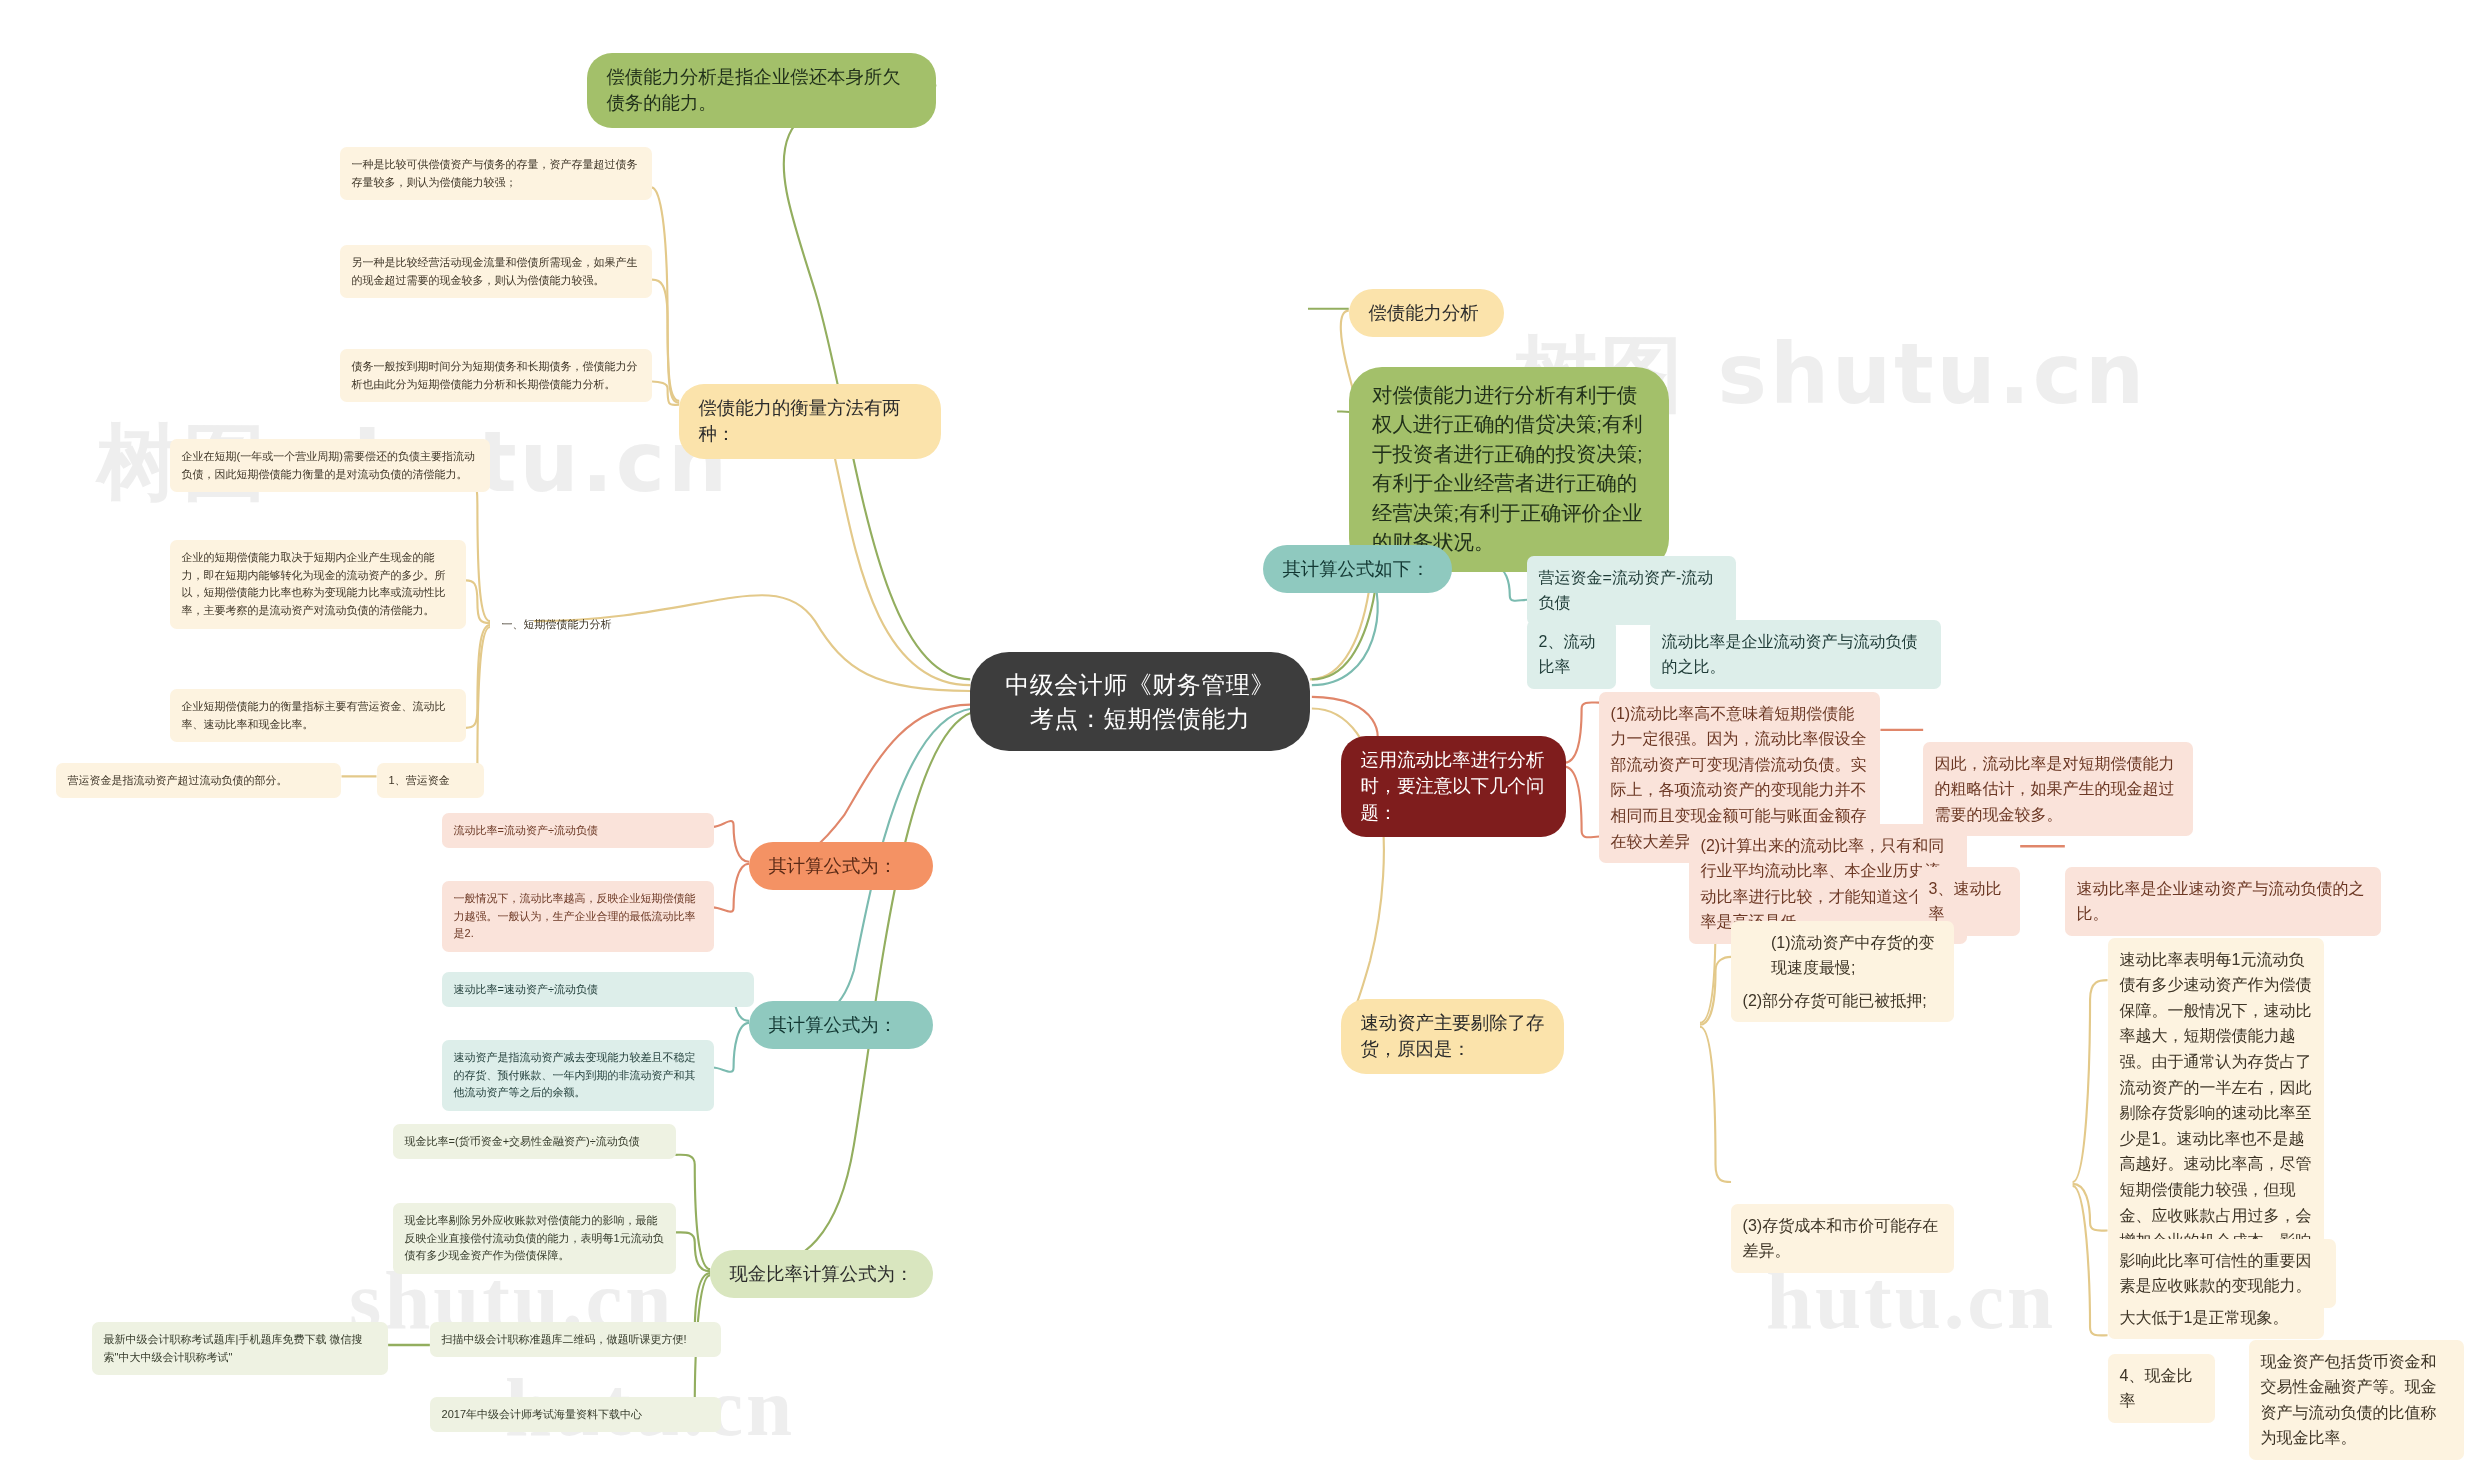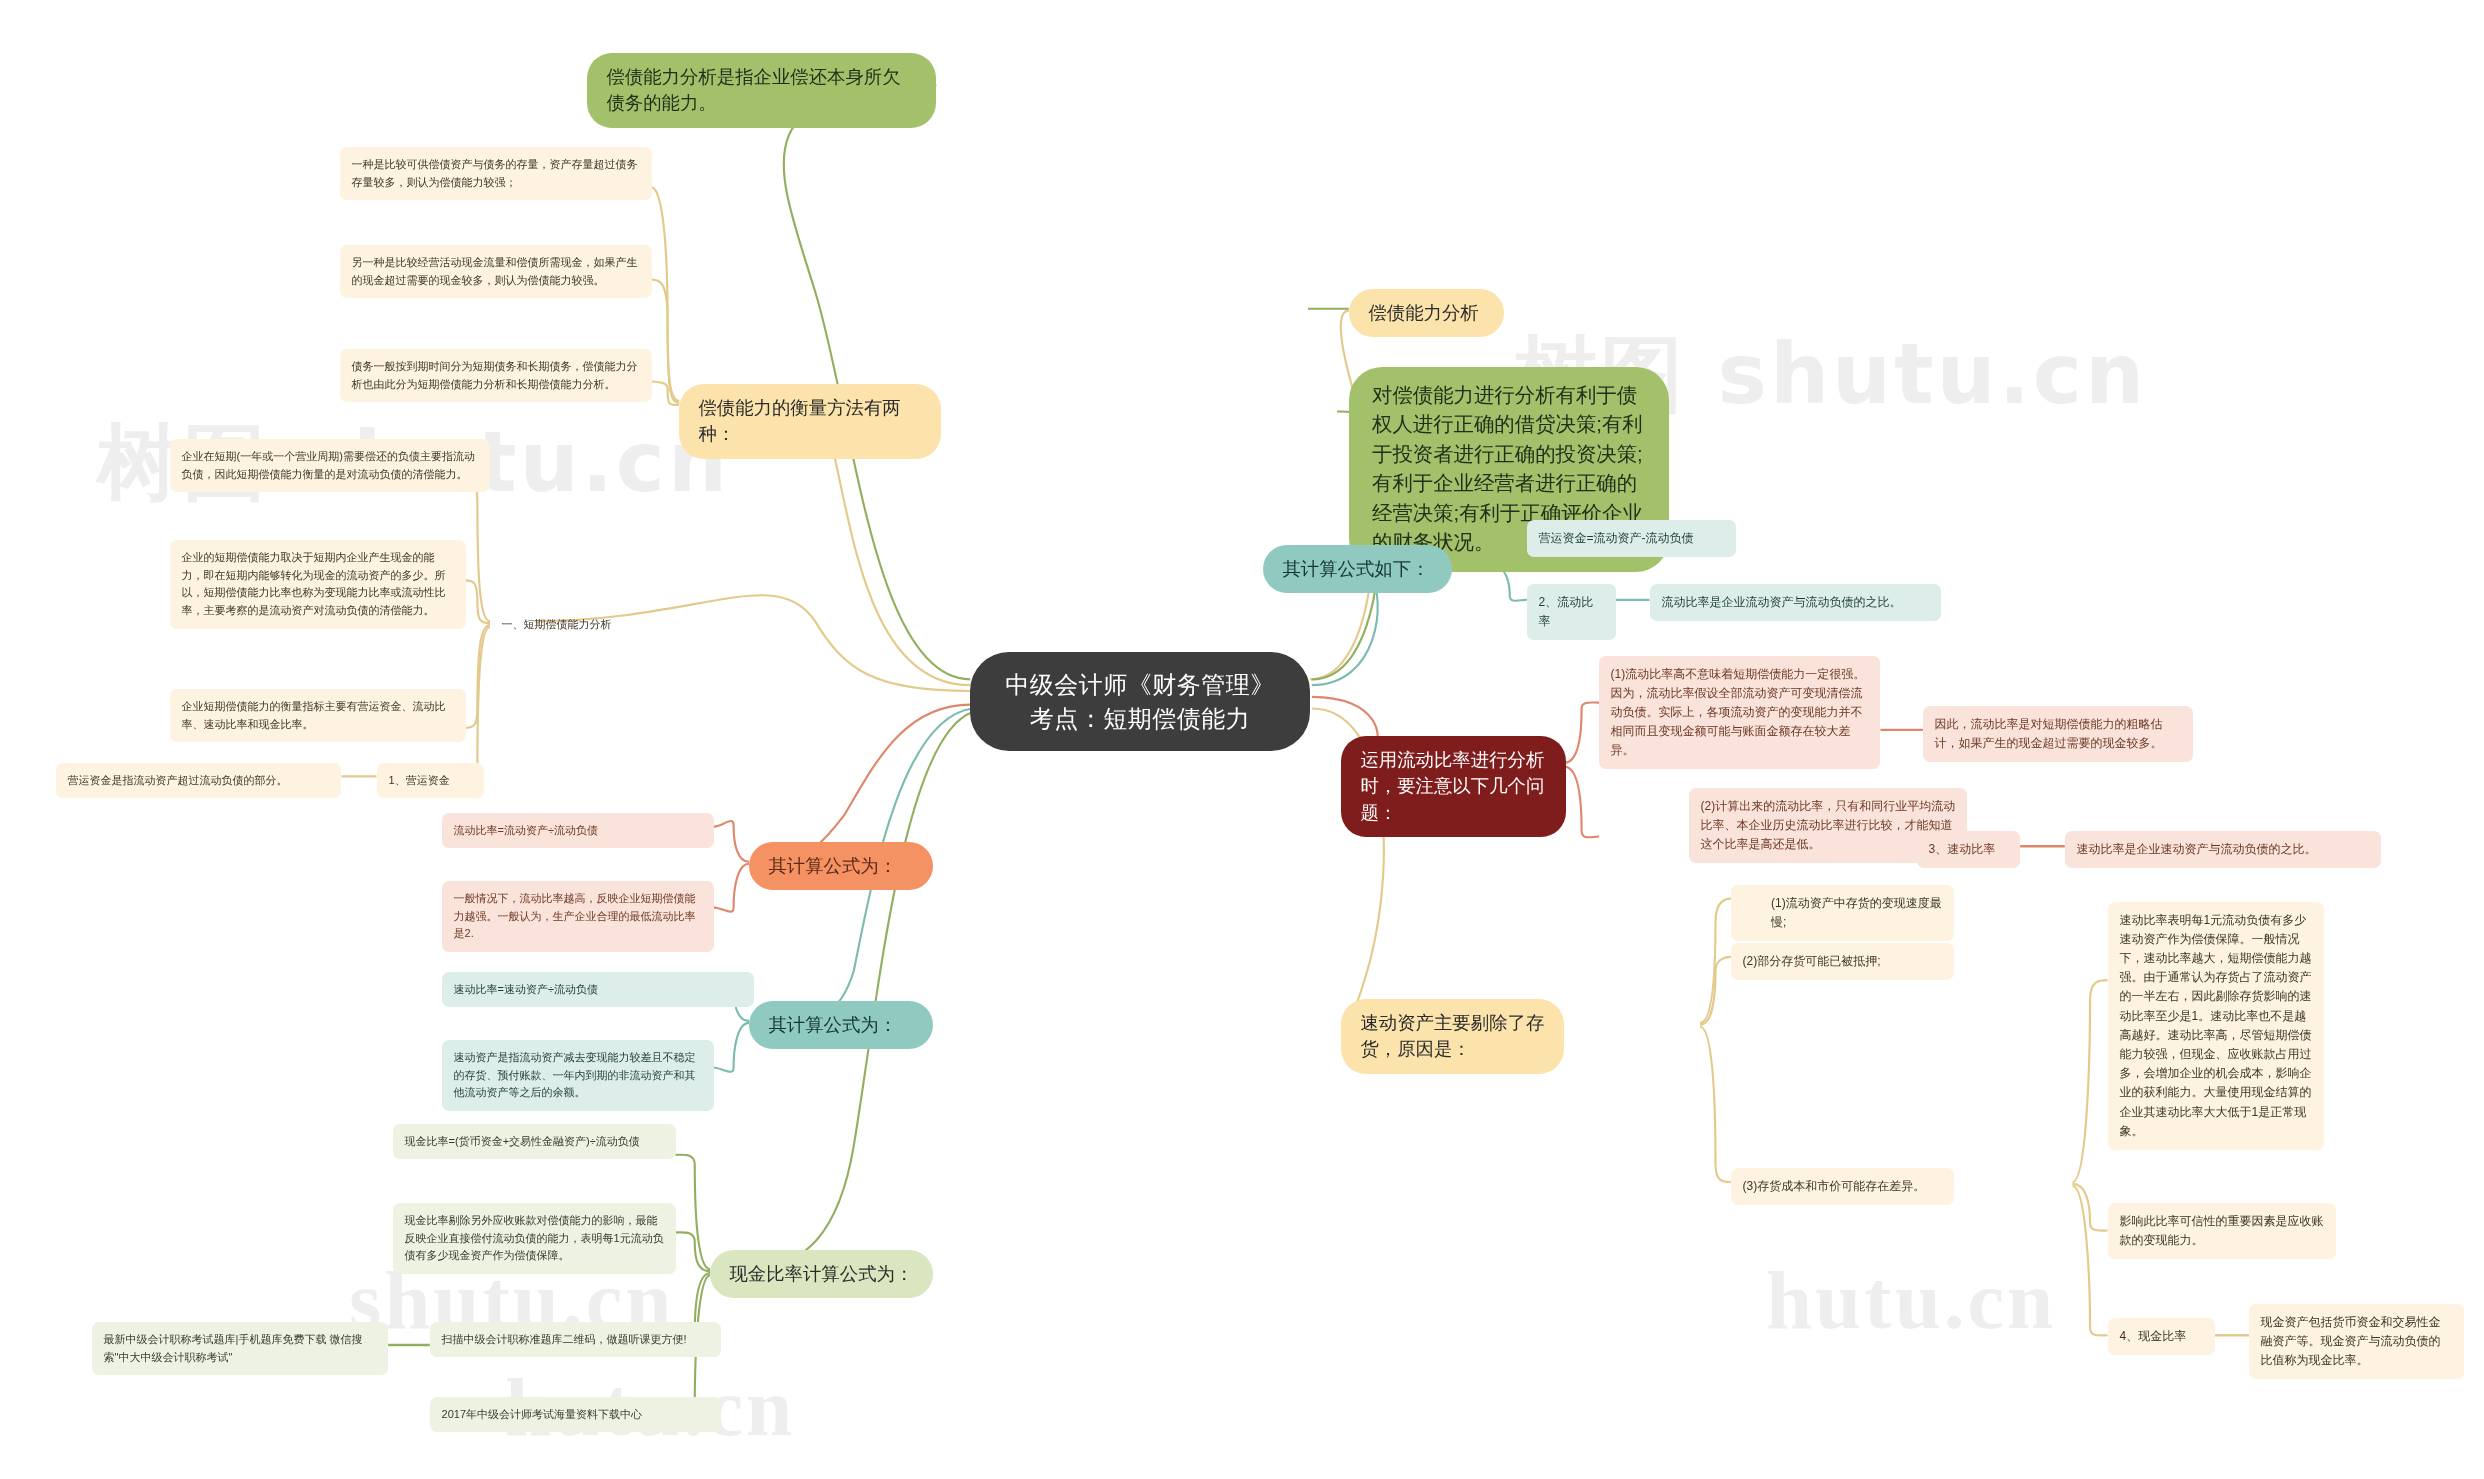--- a/index.html
+++ b/index.html
@@ -16,21 +16,21 @@
     background:#3d3d3d;color:#ffffff;border-radius:39px;
     font-size:24px;line-height:1.42;text-align:center;
     padding:15.5px 25px;letter-spacing:0.5px;
   }
   
   .cap{border-radius:25px;padding:10.7px 19.4px;font-size:18.4px;line-height:1.45;color:#2b2b2b;}
   .cap.big{font-size:20.4px;padding:13.6px 23px;border-radius:33px;}
   
   .leaf{border-radius:6.8px;padding:8.7px 11.6px;font-size:13.6px;line-height:1.62;color:#3a3328;}
   .leaf.sm{font-size:11px;line-height:1.62;}
-  .leaf.xs{font-size:12px;line-height:1.6;}
+  .leaf.xs{font-size:16px;line-height:1.6;margin-top:36px;}
   
   .g-solid{background:#a3c06a;color:#21301a;}
   .g-cap{background:#d9e6bf;}
   .g-leaf{background:#eef2e2;color:#353a2a;}
   .y-cap{background:#fbe3ab;}
   .y-leaf{background:#fdf3e0;color:#3d3426;}
   .t-cap{background:#8fc9bf;color:#123732;}
   .t-leaf{background:#ddeeea;color:#1e3b37;}
   .o-cap{background:#f49264;color:#5a2a16;}
   .o-solid{background:#7f1d1d;color:#ffffff;}

